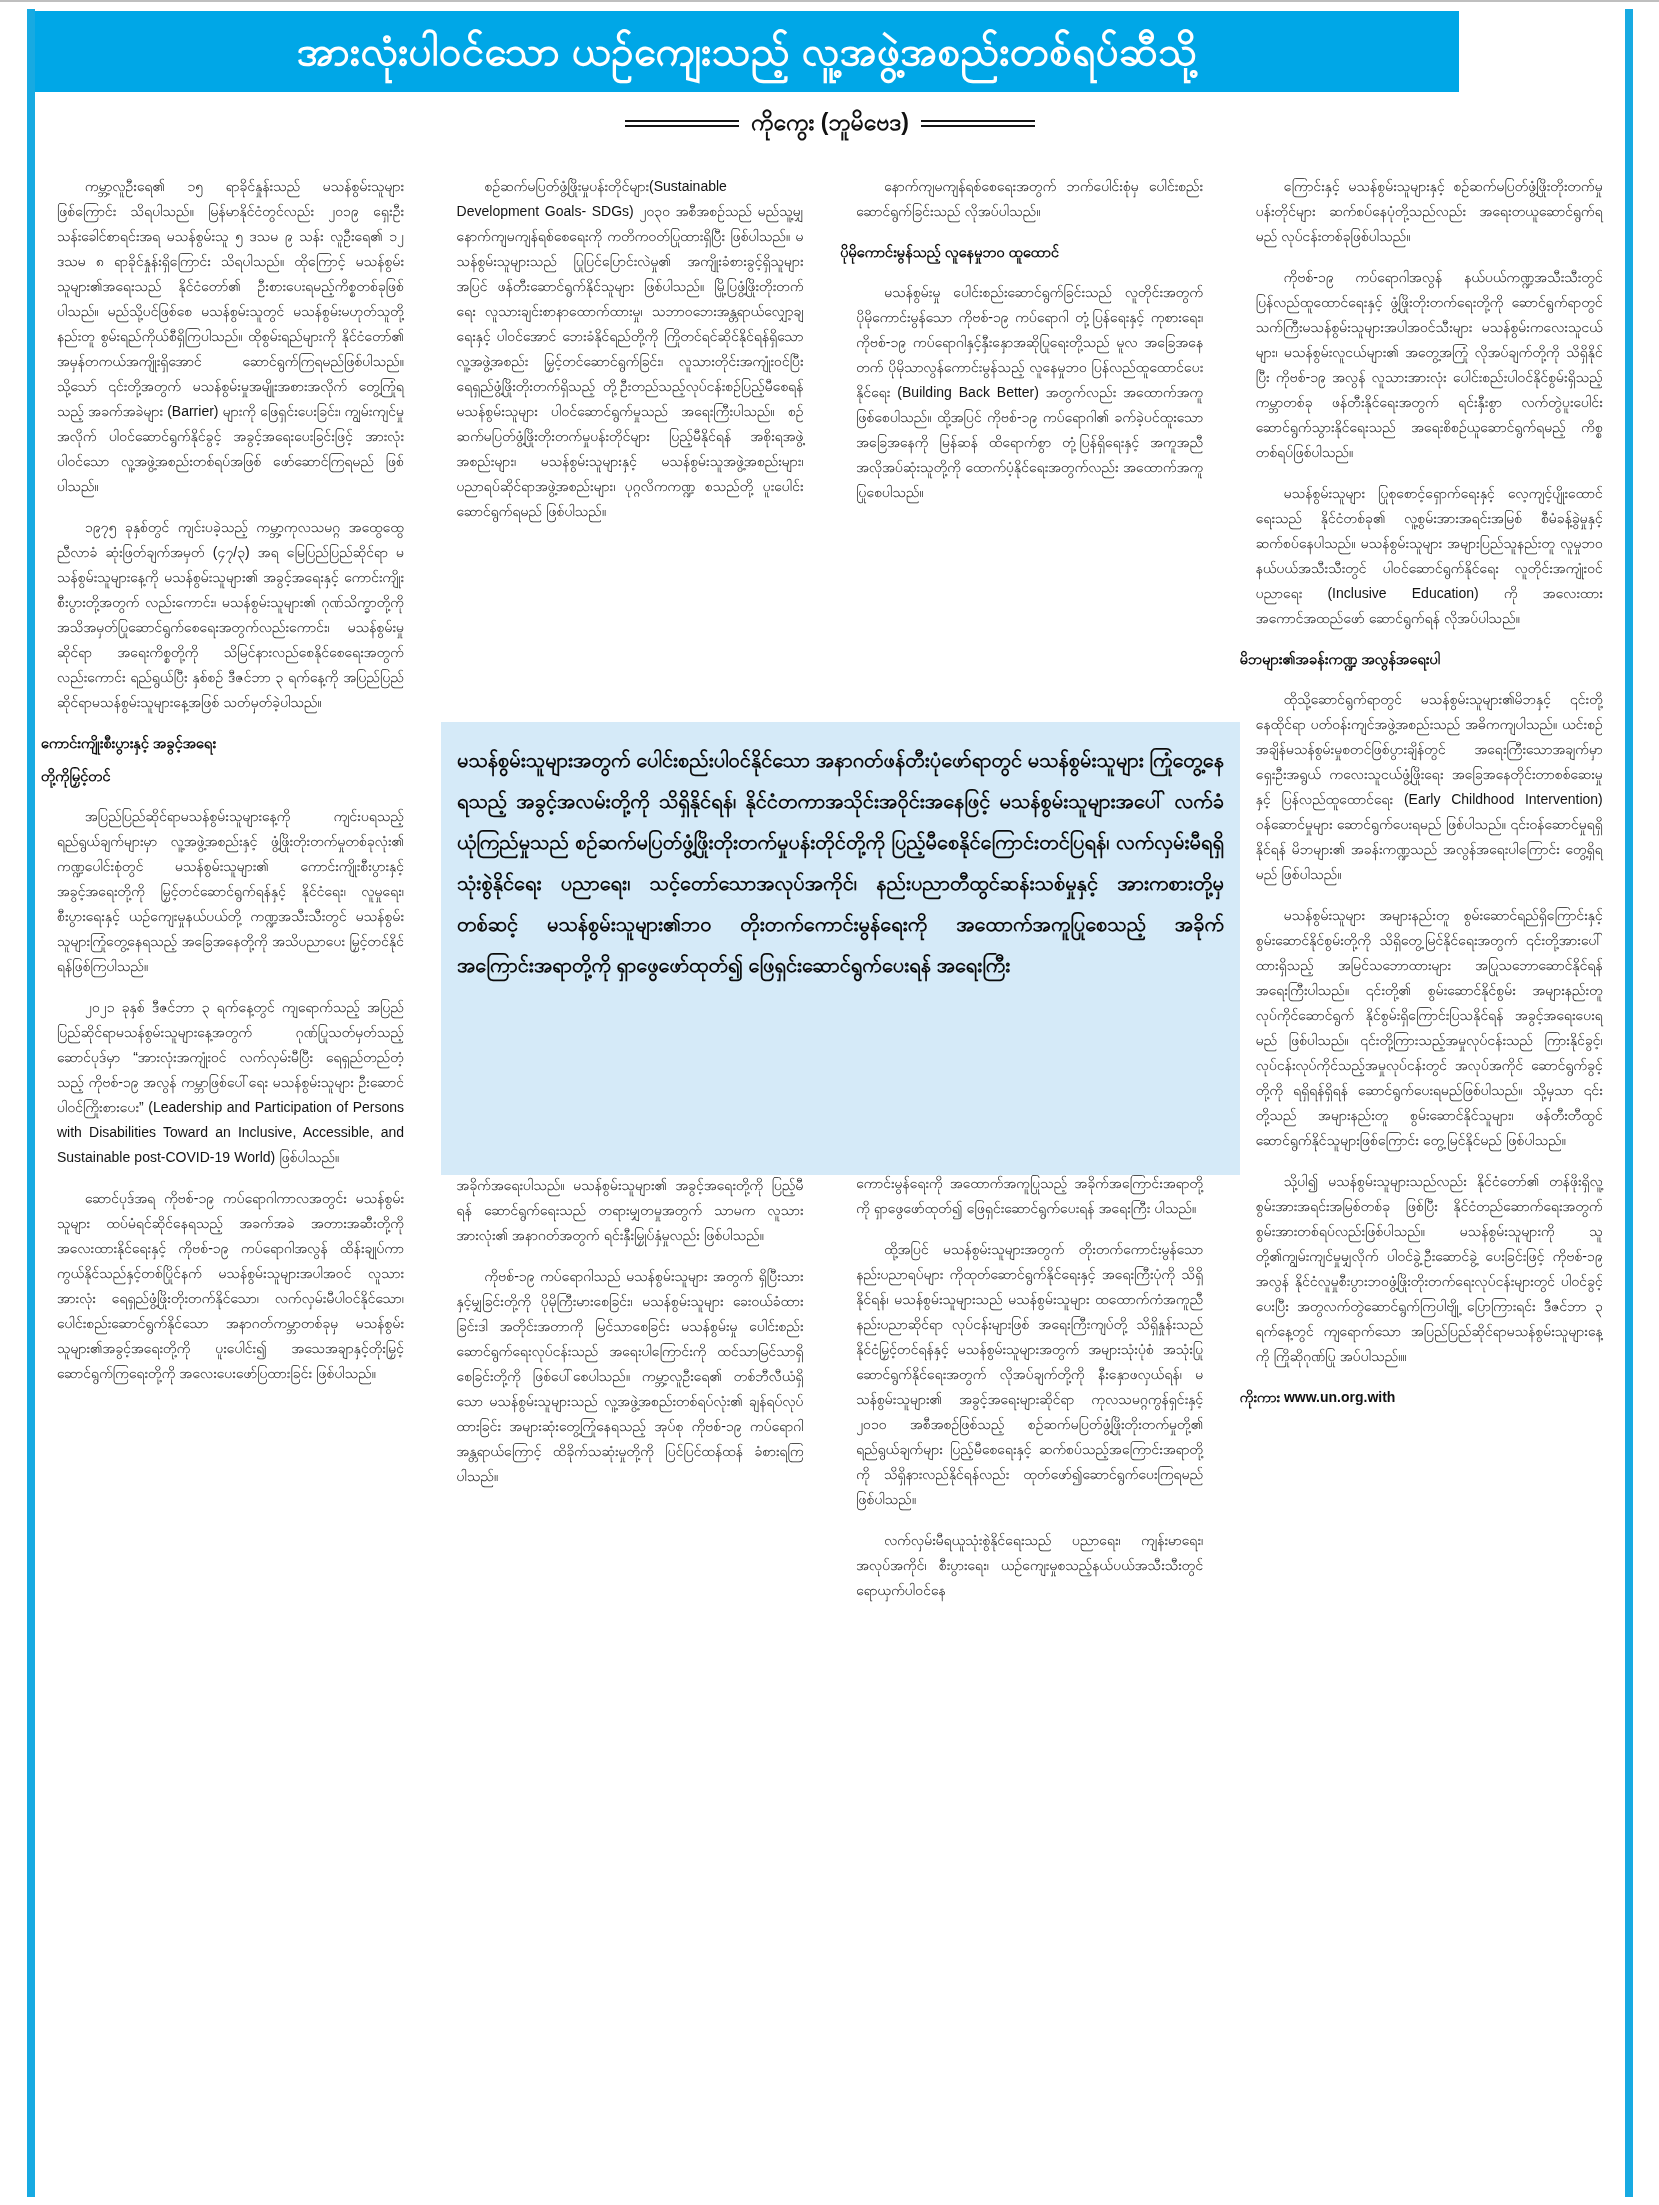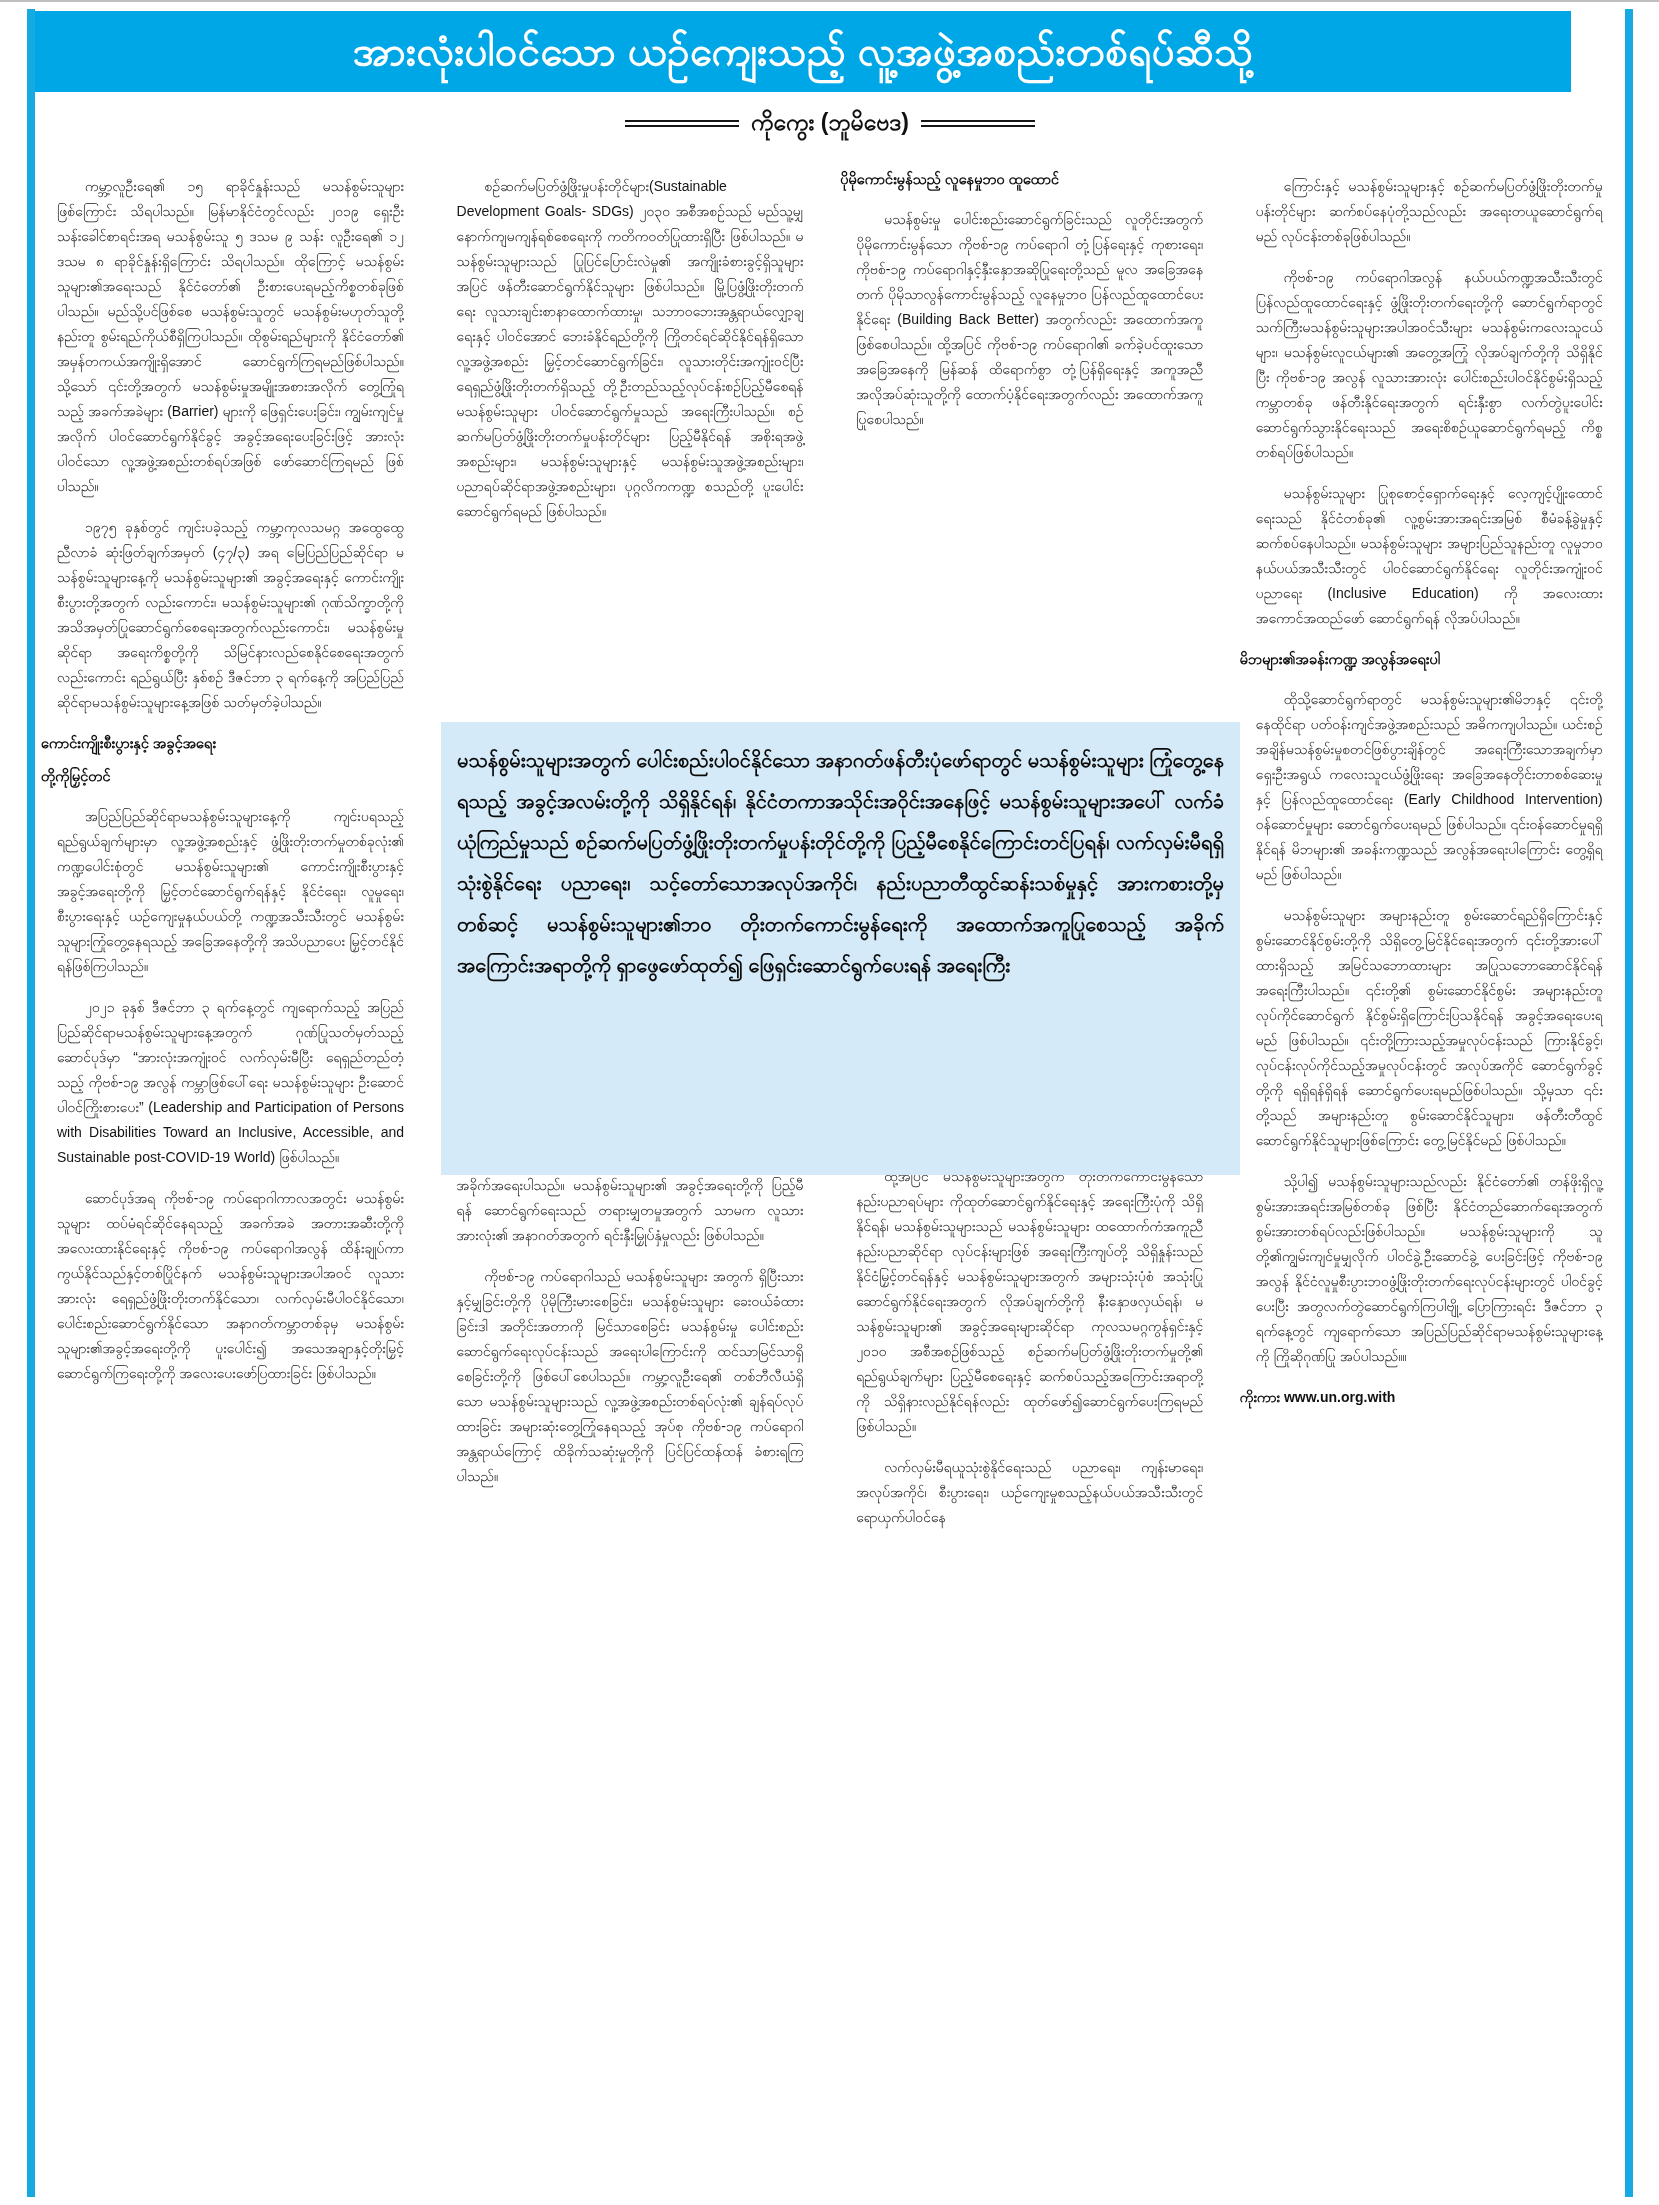--- a/index.html
+++ b/index.html
@@ -39,21 +39,21 @@
     background: #17aae2;
   }
   .side-border.left  { left: 27px; }
   .side-border.right { left: 1625px; }
 
   
   .masthead {
     position: absolute;
     left: 35px;
     top: 10.8px;
-    width: 1536px;
+    width: 1424px;
     height: 81px;
     background: #00a7e7;
     display: flex;
     align-items: center;
     justify-content: center;
   }
   .masthead-title {
     color: #ffffff;
     font-size: 40px;
     font-weight: bold;
@@ -188,20 +188,21 @@
         <p class="body indent">ဆောင်ပုဒ်အရ ကိုဗစ်-၁၉ ကပ်ရောဂါကာလအတွင်း မသန်စွမ်းသူများ ထပ်မံရင်ဆိုင်နေရသည့် အခက်အခဲ အတားအဆီးတို့ကို အလေးထားနိုင်ရေးနှင့် ကိုဗစ်-၁၉ ကပ်ရောဂါအလွန် ထိန်းချုပ်ကာကွယ်နိုင်သည်နှင့်တစ်ပြိုင်နက် မသန်စွမ်းသူများအပါအဝင် လူသားအားလုံး ရေရှည်ဖွံ့ဖြိုးတိုးတက်နိုင်သော၊ လက်လှမ်းမီပါဝင်နိုင်သော၊ ပေါင်းစည်းဆောင်ရွက်နိုင်သော အနာဂတ်ကမ္ဘာတစ်ခုမှ မသန်စွမ်းသူများ၏အခွင့်အရေးတို့ကို ပူးပေါင်း၍ အသေအချာနှင့်တိုးမြှင့်ဆောင်ရွက်ကြရေးတို့ကို အလေးပေးဖော်ပြထားခြင်း ဖြစ်ပါသည်။</p>
       </div>
       <div class="col" id="col-2">
         <p class="body indent">စဉ်ဆက်မပြတ်ဖွံ့ဖြိုးမှုပန်းတိုင်များ(Sustainable Development Goals- SDGs) ၂၀၃၀ အစီအစဉ်သည် မည်သူ့မျှနောက်ကျမကျန်ရစ်စေရေးကို ကတိကဝတ်ပြုထားရှိပြီး ဖြစ်ပါသည်။ မသန်စွမ်းသူများသည် ပြုပြင်ပြောင်းလဲမှု၏ အကျိုးခံစားခွင့်ရှိသူများအပြင် ဖန်တီးဆောင်ရွက်နိုင်သူများ ဖြစ်ပါသည်။ မြို့ပြဖွံ့ဖြိုးတိုးတက်ရေး လူသားချင်းစာနာထောက်ထားမှု၊ သဘာဝဘေးအန္တရာယ်လျှော့ချရေးနှင့် ပါဝင်အောင် ဘေးခံနိုင်ရည်တို့ကို ကြိုတင်ရင်ဆိုင်နိုင်ရန်ရှိသော လူ့အဖွဲ့အစည်း မြှင့်တင်ဆောင်ရွက်ခြင်း၊ လူသားတိုင်းအကျုံးဝင်ပြီး ရေရှည်ဖွံ့ဖြိုးတိုးတက်ရှိသည့် တို့ဦးတည်သည့်လုပ်ငန်းစဉ်ပြည့်မီစေရန် မသန်စွမ်းသူများ ပါဝင်ဆောင်ရွက်မှုသည် အရေးကြီးပါသည်။ စဉ်ဆက်မပြတ်ဖွံ့ဖြိုးတိုးတက်မှုပန်းတိုင်များ ပြည့်မီနိုင်ရန် အစိုးရအဖွဲ့အစည်းများ၊ မသန်စွမ်းသူများနှင့် မသန်စွမ်းသူအဖွဲ့အစည်းများ၊ ပညာရပ်ဆိုင်ရာအဖွဲ့အစည်းများ၊ ပုဂ္ဂလိကကဏ္ဍ စသည်တို့ ပူးပေါင်းဆောင်ရွက်ရမည် ဖြစ်ပါသည်။</p>
         <div class="callout-gap-2"></div>
         <h3 class="subhead">အနာဂတ်အတွက် ရင်းနှီးမြှုပ်နှံ</h3>
         <p class="body indent">မသန်စွမ်းမှု ပေါင်းစည်းဆောင်ရွက်ရေးသည် လူ့အခွဲ့ခံအရေး ထိန်းသိမ်းစောင့်ရှောက်မှု၊ စဉ်ဆက်မပြတ်ဖွံ့ဖြိုးတိုးတက်မှု တည်ငြိမ်အေးချမ်းမှုနှင့် လုံခြုံမှုတို့အတွက် မရှိမဖြစ်လိုအပ်ပါသည်။ ၂၀၁၀ အစီအစဉ်ဖြစ်သည့် စဉ်ဆက်မပြတ်ဖွံ့ဖြိုးတိုးတက်မှုပန်းတိုင်များ၏ မည်သူ့မျှနောက်ကျမကျန်ရစ်စေရေး ဟူသော အခြေခံမူအတွက်လည်း အခိုက်အရေးပါသည်။ မသန်စွမ်းသူများ၏ အခွင့်အရေးတို့ကို ပြည့်မီရန် ဆောင်ရွက်ရေးသည် တရားမျှတမှုအတွက် သာမက လူသားအားလုံး၏ အနာဂတ်အတွက် ရင်းနှီးမြှုပ်နှံမှုလည်း ဖြစ်ပါသည်။</p>
         <p class="body indent">ကိုဗစ်-၁၉ ကပ်ရောဂါသည် မသန်စွမ်းသူများ အတွက် ရှိပြီးသားနှင့်မျှခြင်းတို့ကို ပိုမိုကြီးမားစေခြင်း၊ မသန်စွမ်းသူများ ခေးဝယ်ခံထားခြင်းဒါ အတိုင်းအတာကို မြင်သာစေခြင်း မသန်စွမ်းမှု ပေါင်းစည်းဆောင်ရွက်ရေးလုပ်ငန်းသည် အရေးပါကြောင်းကို ထင်သာမြင်သာရှိစေခြင်းတို့ကို ဖြစ်ပေါ်စေပါသည်။ ကမ္ဘာ့လူဦးရေ၏ တစ်ဘီလီယံရှိသော မသန်စွမ်းသူများသည် လူ့အဖွဲ့အစည်းတစ်ရပ်လုံး၏ ချန်ရပ်လုပ်ထားခြင်း အများဆုံးတွေ့ကြုံနေရသည့် အုပ်စု ကိုဗစ်-၁၉ ကပ်ရောဂါအန္တရာယ်ကြောင့် ထိခိုက်သဆုံးမှုတို့ကို ပြင်ပြင်ထန်ထန် ခံစားရကြပါသည်။</p>
       </div>
       <div class="col" id="col-3">
+        <p class="body indent">နောက်ကျမကျန်ရစ်စေရေးအတွက် ဘက်ပေါင်းစုံမှ ပေါင်းစည်းဆောင်ရွက်ခြင်းသည် လိုအပ်ပါသည်။</p>
         <h3 class="subhead">ပိုမိုကောင်းမွန်သည့် လူနေမှုဘဝ ထူထောင်</h3>
         <p class="body indent">မသန်စွမ်းမှု ပေါင်းစည်းဆောင်ရွက်ခြင်းသည် လူတိုင်းအတွက် ပိုမိုကောင်းမွန်သော ကိုဗစ်-၁၉ ကပ်ရောဂါ တုံ့ပြန်ရေးနှင့် ကုစားရေး၊ ကိုဗစ်-၁၉ ကပ်ရောဂါနှင့်နှီးနှောအဆိုပြုရေးတို့သည် မူလ အခြေအနေတက် ပိုမိုသာလွန်ကောင်းမွန်သည့် လူနေမှုဘဝ ပြန်လည်ထူထောင်ပေးနိုင်ရေး (Building Back Better) အတွက်လည်း အထောက်အကူဖြစ်စေပါသည်။ ထို့အပြင် ကိုဗစ်-၁၉ ကပ်ရောဂါ၏ ခက်ခဲ့ပင်ထူးသောအခြေအနေကို မြန်ဆန် ထိရောက်စွာ တုံ့ပြန်ရှိရေးနှင့် အကူအညီ အလိုအပ်ဆုံးသူတို့ကို ထောက်ပံ့နိုင်ရေးအတွက်လည်း အထောက်အကူပြုစေပါသည်။</p>
         <div class="callout-gap-3"></div>
         <p class="body indent">မသန်စွမ်းသူများအတွက် ပေါင်းစည်းပါဝင်နိုင်သော အနာဂတ်ဖန်တီးပုံဖော်ရာတွင် မသန်စွမ်းသူများကြုံတွေ့နေရသည့် အခွင့်အလမ်းတို့ကို သိရှိနိုင်ရန်၊ နိုင်ငံတကာအသိုင်းအဝိုင်းအနေဖြင့် မသန်စွမ်းသူများအပေါ် လက်ခံယုံကြည်မှုသည်စဉ်ဆက်မပြတ်ဖွံ့ဖြိုးတိုးတက်မှုပန်းတိုင်တို့ကို ပြည့်မီစေနိုင်ကြောင်းတင်ပြရန်၊ လက်လှမ်းမီရရှိသုံးစွဲနိုင်ရေး ပညာရေး၊ သင့်တော်သောအလုပ်အကိုင်၊ နည်းပညာတီထွင်ဆန်းသစ်မှုနှင့် အားကစားတို့မှတစ်ဆင့်မသန်စွမ်းသူများ၏ဘဝ တိုးတက်ကောင်းမွန်ရေးကို အထောက်အကူပြုသည့် အခိုက်အကြောင်းအရာတို့ကို ရှာဖွေဖော်ထုတ်၍ ဖြေရှင်းဆောင်ရွက်ပေးရန် အရေးကြီး ပါသည်။</p>
         <p class="body indent">ထို့အပြင် မသန်စွမ်းသူများအတွက် တိုးတက်ကောင်းမွန်သော နည်းပညာရပ်များ ကိုထုတ်ဆောင်ရွက်နိုင်ရေးနှင့် အရေးကြီးပုံကို သိရှိနိုင်ရန်၊ မသန်စွမ်းသူများသည် မသန်စွမ်းသူများ ထထောက်ကံအကူညီ နည်းပညာဆိုင်ရာ လုပ်ငန်းများဖြစ် အရေးကြီးကျပ်တို့ သိရှိနှုန်းသည်နိုင်ငံမြှင့်တင်ရန်နှင့် မသန်စွမ်းသူများအတွက် အများသုံးပုံစံ အသုံးပြုဆောင်ရွက်နိုင်ရေးအတွက် လိုအပ်ချက်တို့ကို နီးနှောဖလှယ်ရန်၊ မသန်စွမ်းသူများ၏ အခွင့်အရေးများဆိုင်ရာ ကုလသမဂ္ဂကွန်ရှင်းနှင့် ၂၀၁၀ အစီအစဉ်ဖြစ်သည့် စဉ်ဆက်မပြတ်ဖွံ့ဖြိုးတိုးတက်မှုတို့၏ ရည်ရွယ်ချက်များ ပြည့်မီစေရေးနှင့် ဆက်စပ်သည့်အကြောင်းအရာတို့ကို သိရှိနားလည်နိုင်ရန်လည်း ထုတ်ဖော်၍ဆောင်ရွက်ပေးကြရမည် ဖြစ်ပါသည်။</p>
         <p class="body indent">လက်လှမ်းမီရယူသုံးစွဲနိုင်ရေးသည် ပညာရေး၊ ကျန်းမာရေး၊ အလုပ်အကိုင်၊ စီးပွားရေး၊ ယဉ်ကျေးမှုစသည့်နယ်ပယ်အသီးသီးတွင် ရောယှက်ပါဝင်နေ</p>
       </div>
       <div class="col" id="col-4">
         <p class="body indent">ကြောင်းနှင့် မသန်စွမ်းသူများနှင့် စဉ်ဆက်မပြတ်ဖွံ့ဖြိုးတိုးတက်မှုပန်းတိုင်များ ဆက်စပ်နေပုံတို့သည်လည်း အရေးတယူဆောင်ရွက်ရမည် လုပ်ငန်းတစ်ခုဖြစ်ပါသည်။</p>
         <p class="body indent">ကိုဗစ်-၁၉ ကပ်ရောဂါအလွန် နယ်ပယ်ကဏ္ဍအသီးသီးတွင် ပြန်လည်ထူထောင်ရေးနှင့် ဖွံ့ဖြိုးတိုးတက်ရေးတို့ကို ဆောင်ရွက်ရာတွင် သက်ကြီးမသန်စွမ်းသူများအပါအဝင်သီးများ မသန်စွမ်းကလေးသူငယ်များ၊ မသန်စွမ်းလူငယ်များ၏ အတွေ့အကြုံ လိုအပ်ချက်တို့ကို သိရှိနိုင်ပြီး ကိုဗစ်-၁၉ အလွန် လူသားအားလုံး ပေါင်းစည်းပါဝင်နိုင်စွမ်းရှိသည့် ကမ္ဘာတစ်ခု ဖန်တီးနိုင်ရေးအတွက် ရင်းနှီးစွာ လက်တွဲပူးပေါင်းဆောင်ရွက်သွားနိုင်ရေးသည် အရေးစိစဉ်ယူဆောင်ရွက်ရမည့် ကိစ္စတစ်ရပ်ဖြစ်ပါသည်။</p>

